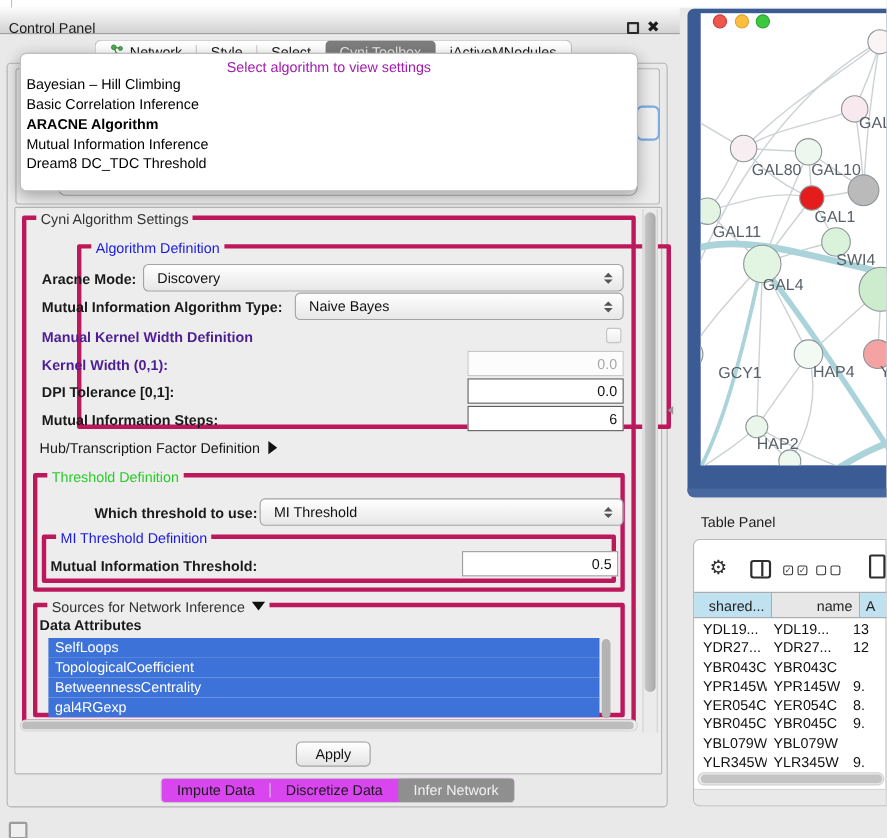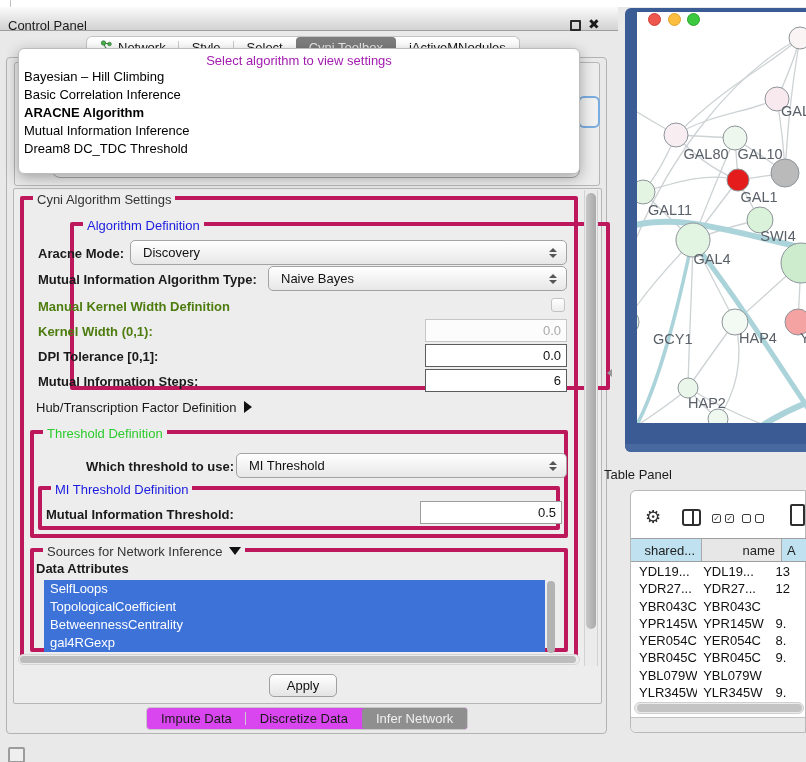--- a/index.html
+++ b/index.html
@@ -1,21 +1,21 @@
 <!DOCTYPE html>
 <html><head>
 <meta charset="utf-8">
 <style>
   * { margin:0; padding:0; box-sizing:border-box; }
   html,body { width:806px; height:762px; }
   body { font-family:"Liberation Sans","DejaVu Sans",sans-serif; background:#e9e9e9; position:relative; overflow:hidden; }
   .abs { position:absolute; }
   .txt13 { font-size:13px; color:#1a1a1a; }
   .b { font-weight:bold; }
-  .gray { color:#4d7c0f; }
+  .gray { color:#4c1d95; }
 
   
   #top-strip { left:0; top:0; width:806px; height:7px; background:#ffffff; }
   #top-tick { left:10px; top:0; width:1px; height:7px; background:#c2c2c2; }
   #cp-titlebar { left:0; top:7px; width:618px; height:24px;
     background:linear-gradient(#fbfbfb,#d2d2d2); border-bottom:1px solid #9e9e9e; }
   #cp-title { left:8px; top:11px; font-size:13px; color:#1a1a1a; }
   #float-icon { left:570px; top:13px; width:11px; height:11px; border:2px solid #2a2a2a; border-radius:1px; }
   #close-icon { left:588px; top:9px; font-size:14px; font-weight:900; color:#1a1a1a; }
 
@@ -110,21 +110,21 @@
   #net-frame-bottom { left:625px; top:444px; width:181px; height:8px; background:#48699f; border-radius:0 0 0 6px; }
   #net-canvas { left:637px; top:12px; width:169px; height:411px; background:#ffffff; }
   .maclight { position:absolute; width:13px; height:13px; border-radius:50%; top:13px; }
   #mac-close { left:648px; background:#ee574d; border:1px solid #ce3f38; }
   #mac-min { left:668px; background:#fcbe3f; border:1px solid #dfa32e; }
   #mac-zoom { left:687px; background:#3dc93f; border:1px solid #2fa32f; }
   #net-svg { left:637px; top:12px; }
   .node-label { font-size:14.5px; fill:#596068; }
 
   
-  #table-title { left:604px; top:467px; font-size:13px; color:#1c1c1c; }
+  #table-title { left:637px; top:467px; font-size:13px; color:#1c1c1c; }
   #table-window { left:630px; top:490px; width:176px; height:243px; background:#ffffff;
     border:1px solid #b9b9b9; border-radius:6px 0 0 6px; }
   #gear-icon { left:645px; top:506px; font-size:18px; color:#2f2f2f; }
   #columns-icon { left:682px; top:509px; width:19px; height:17px; border:2px solid #2f2f2f; border-radius:3px; }
   #columns-icon i { position:absolute; left:50%; top:0; bottom:0; width:2px; background:#2f2f2f; }
   .mini-box { position:absolute; width:9px; height:9px; border:1.6px solid #3a3a3a; border-radius:2px;
     font-size:8px; line-height:7px; text-align:center; color:#3a3a3a; font-weight:bold; }
   #page-icon { left:790px; top:504px; width:15px; height:22px; border:2px solid #2f2f2f; border-radius:2px; }
 
   #thead { left:631px; top:538px; width:175px; height:24px; border-top:1px solid #9f9f9f;

